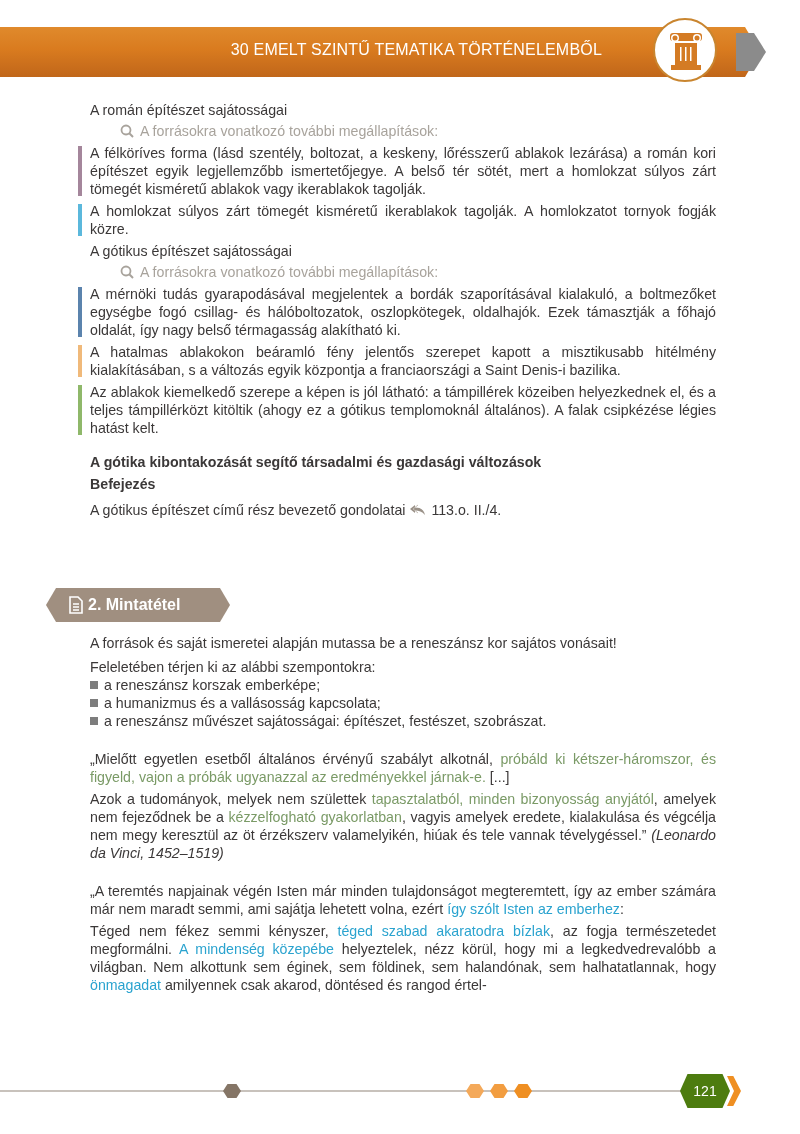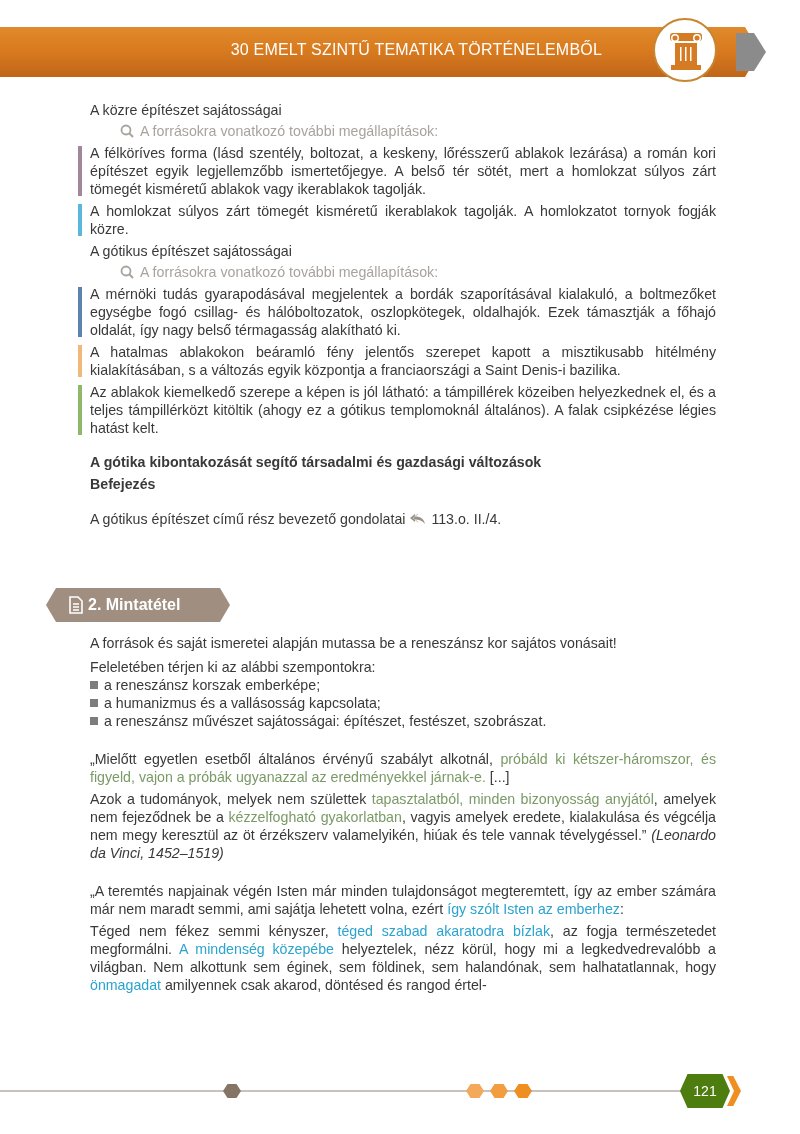--- a/index.html
+++ b/index.html
@@ -65,41 +65,41 @@
       <circle cx="29" cy="7" r="2.5" fill="#d47b24"></circle>
     <rect x="7" y="12" width="22" height="22" fill="#d47b24"></rect>
     <rect x="12" y="16" width="1.5" height="14" fill="#fff"></rect>
     <rect x="17" y="16" width="1.5" height="14" fill="#fff"></rect>
     <rect x="22" y="16" width="1.5" height="14" fill="#fff"></rect>
     <rect x="3" y="34" width="30" height="5" fill="#d47b24"></rect>
   </svg>
 </div>
 
 <div class="content" style="top:101px;">
-  <p class="p" style="margin-bottom:3px;">A közre építészet sajátosságai</p>
+  <p class="p" style="margin-bottom:3px;">A román építészet sajátosságai</p>
   <p class="p muted" style="margin-bottom:4px;">
     <svg class="search-ico" viewBox="0 0 14 14">
         <circle cx="6" cy="6" r="4.5" stroke="#a8a39c" stroke-width="1.8" fill="none"></circle>
         <line x1="9.3" y1="9.3" x2="13" y2="13" stroke="#a8a39c" stroke-width="2"></line>
       </svg><span>A forrásokra vonatkozó további megállapítások:</span>
   </p>
   <p class="p bar-block just" style="--bar:#a4869b; margin-bottom:4px;">A félköríves forma (lásd szentély, boltozat, a keskeny, lőrésszerű ablakok lezárása) a román kori építészet egyik legjellemzőbb ismertetőjegye. A belső tér sötét, mert a homlokzat súlyos zárt tömegét kisméretű ablakok vagy ikerablakok tagolják.</p>
   <p class="p bar-block just" style="--bar:#5bb8dc; margin-bottom:4px;">A homlokzat súlyos zárt tömegét kisméretű ikerablakok tagolják. A homlokzatot tornyok fogják közre.</p>
   <p class="p" style="margin-bottom:3px;">A gótikus építészet sajátosságai</p>
   <p class="p muted" style="margin-bottom:4px;">
     <svg class="search-ico" viewBox="0 0 14 14">
         <circle cx="6" cy="6" r="4.5" stroke="#a8a39c" stroke-width="1.8" fill="none"></circle>
         <line x1="9.3" y1="9.3" x2="13" y2="13" stroke="#a8a39c" stroke-width="2"></line>
       </svg><span>A forrásokra vonatkozó további megállapítások:</span>
   </p>
   <p class="p bar-block just" style="--bar:#5b83ad; margin-bottom:4px;">A mérnöki tudás gyarapodásával megjelentek a bordák szaporításával kialakuló, a boltmezőket egységbe fogó csillag- és hálóboltozatok, oszlopkötegek, oldalhajók. Ezek támasztják a főhajó oldalát, így nagy belső térmagasság alakítható ki.</p>
   <p class="p bar-block just" style="--bar:#f0b97a; margin-bottom:4px;">A hatalmas ablakokon beáramló fény jelentős szerepet kapott a misztikusabb hitélmény kialakításában, s a változás egyik központja a franciaországi a Saint Denis-i bazilika.</p>
   <p class="p bar-block just" style="--bar:#8fb86a; margin-bottom:16px;">Az ablakok kiemelkedő szerepe a képen is jól látható: a támpillérek közeiben helyezkednek el, és a teljes támpillérközt kitöltik (ahogy ez a gótikus templomoknál általános). A falak csipkézése légies hatást kelt.</p>
   <p class="p" style="margin-bottom:4px;font-weight:bold;">A gótika kibontakozását segítő társadalmi és gazdasági változások</p>
-  <p class="p bold" style="margin-bottom:17px;">Befejezés</p>
+  <p class="p bold" style="margin-bottom:8px;">Befejezés</p>
   <p class="p">
     <span>A gótikus építészet című rész bevezető gondolatai</span>
     <svg width="18" height="12" viewBox="0 0 18 12" style="vertical-align:-1px;">
         <path d="M6 1 L1 5 L6 9 V6.5 C10 6.5 13 7.5 16 11 C15 6 12 3.5 6 3.5 Z" fill="#9a9188"></path>
         <path d="M9 1 L4 5 L9 9" stroke="#c3bcb4" stroke-width="1" fill="none"></path>
       </svg>
     <span>113.o. II./4.</span>
   </p>
 </div>
 

